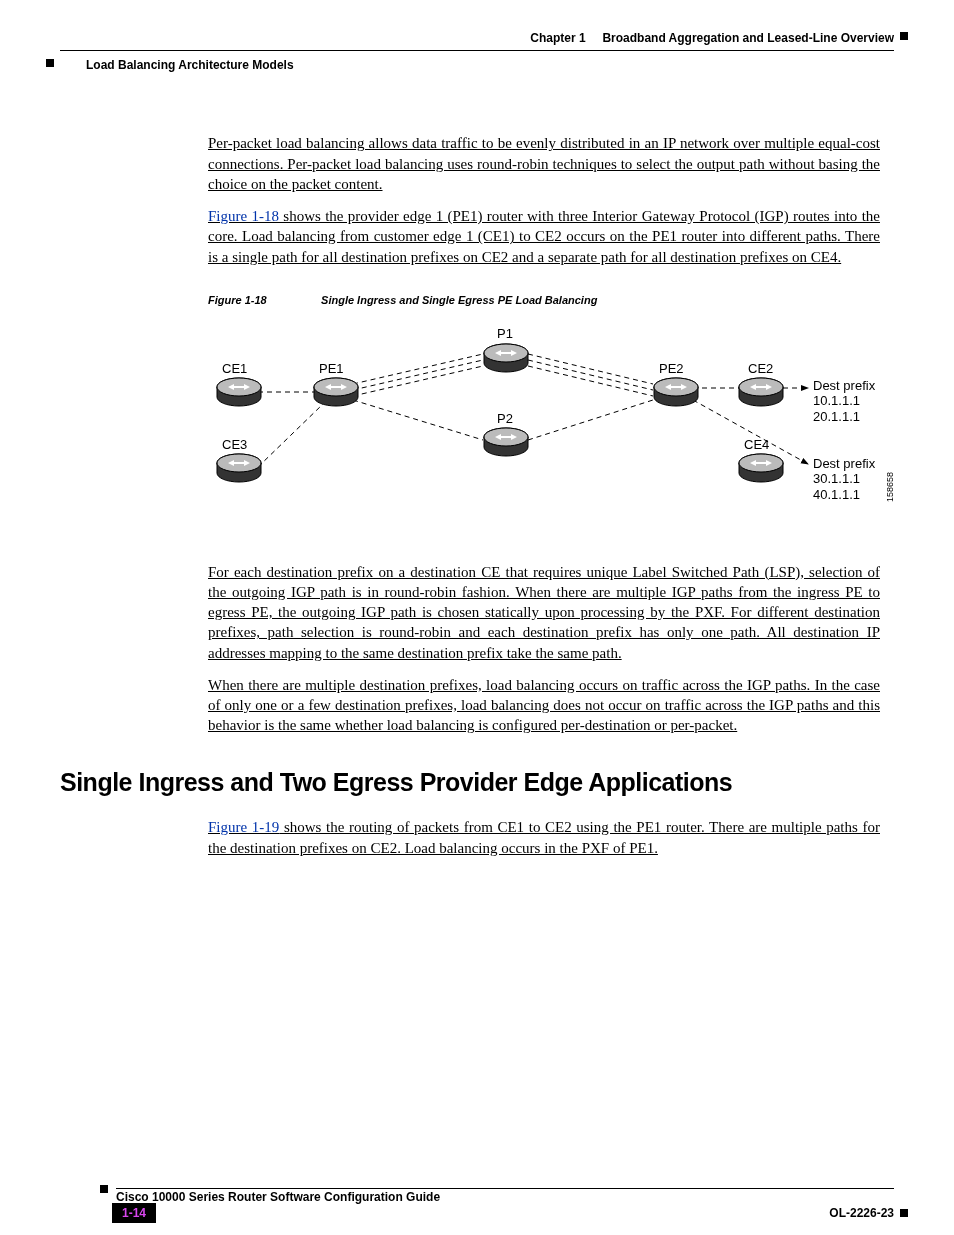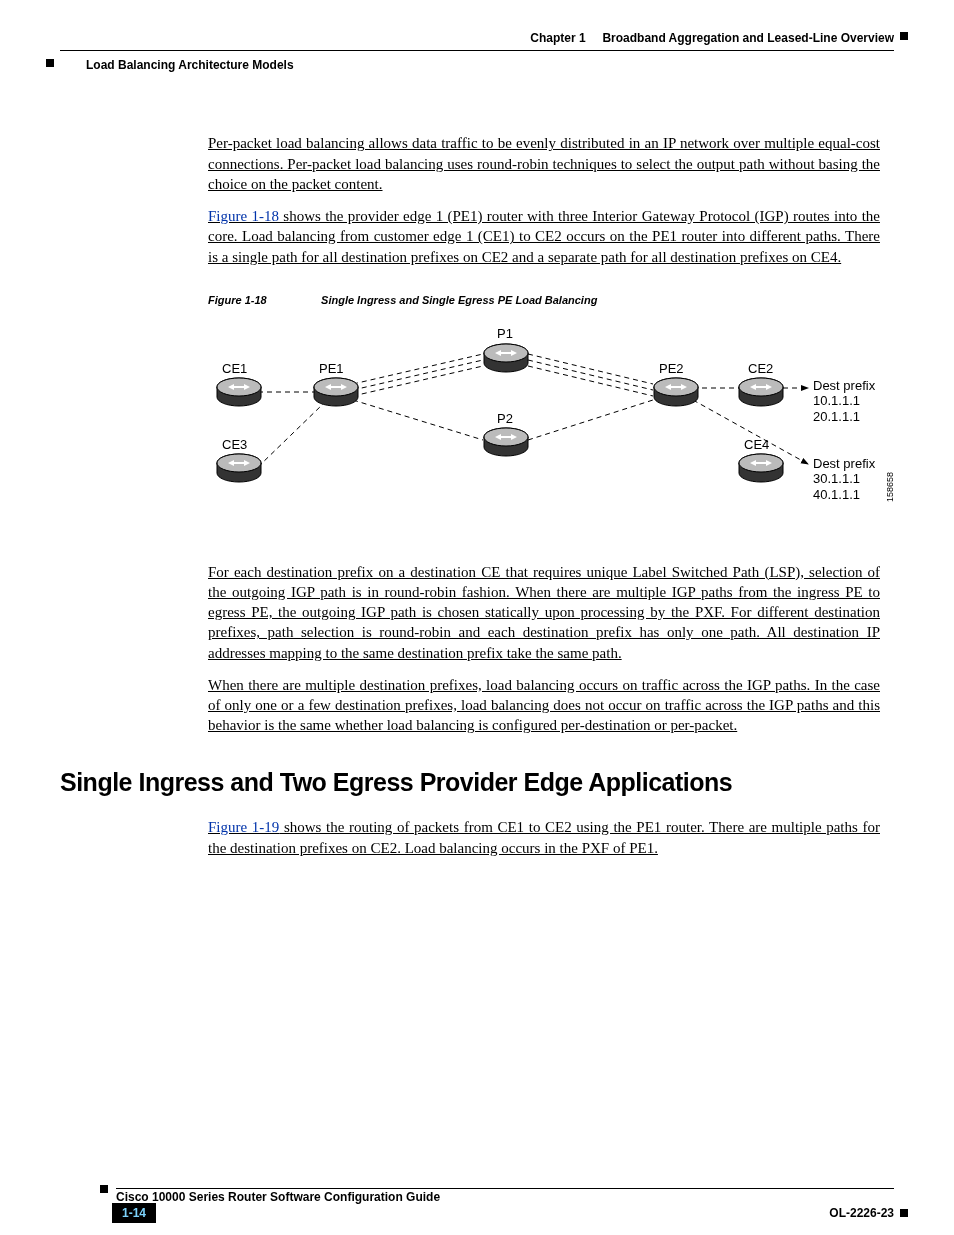--- a/index.html
+++ b/index.html
@@ -128,21 +128,21 @@
     top: -4px;
     width: 8px;
     height: 8px;
     background: #000;
   }
   .page-badge {
     position: absolute;
     left: -4px;
     top: 14px;
     background: #000;
-    color: #7dd3fc;
+    color: #d946ef;
     font-family: Arial, Helvetica, sans-serif;
     font-weight: bold;
     font-size: 12px;
     padding: 2px 10px;
   }
   .footer-right {
     position: absolute;
     right: 0;
     top: 16px;
     font-family: Arial, Helvetica, sans-serif;

